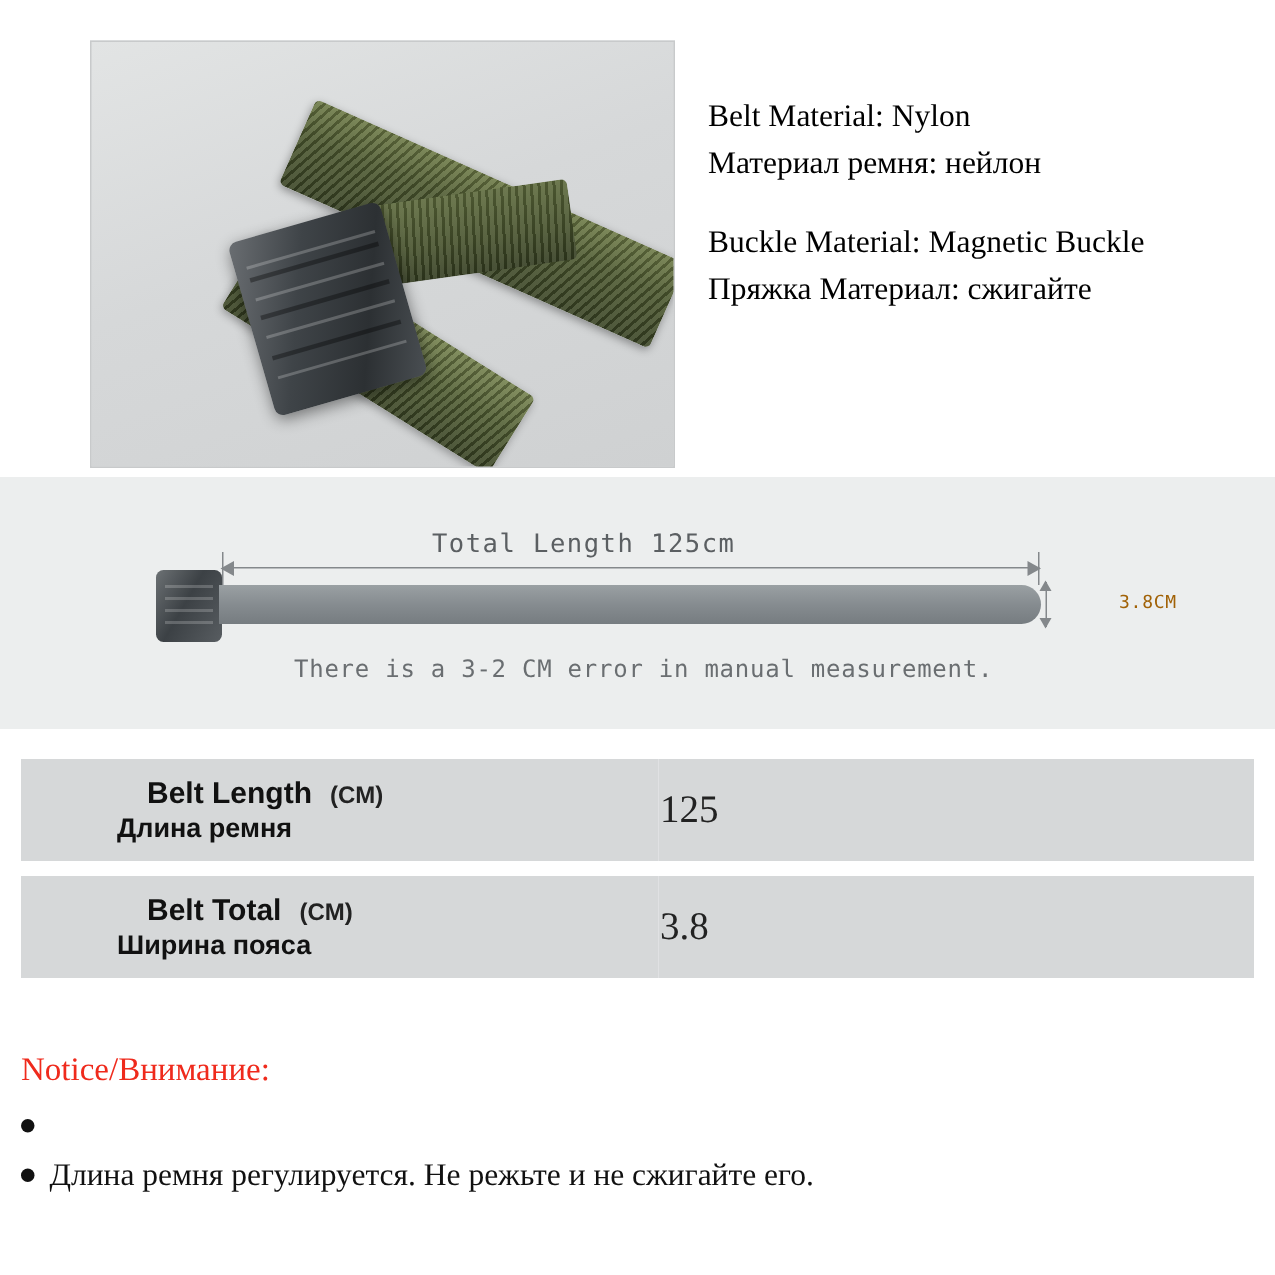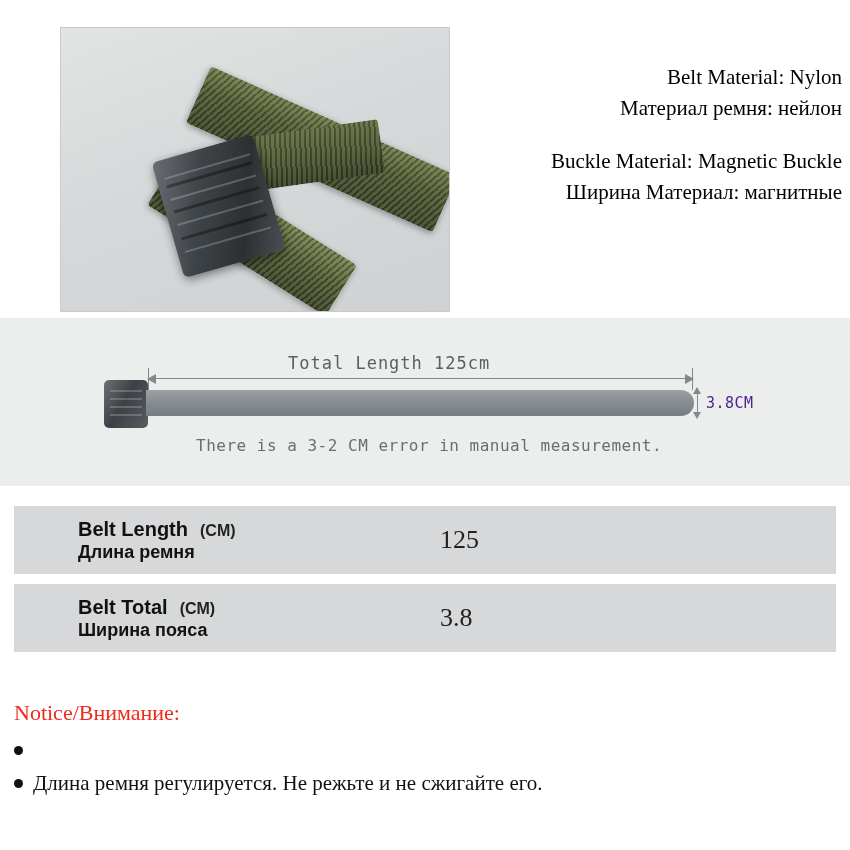--- a/index.html
+++ b/index.html
@@ -106,21 +106,21 @@
     height: 3px;
     background: rgba(0,0,0,0.35);
   }
 
   .spec-lines {
     position: absolute;
     left: 472px;
     top: 62px;
     width: 370px;
   }
-  .spec-block { margin-bottom: 22px; text-align: right; }
+  .spec-block { margin-bottom: 22px; }
   .spec-line {
     font-size: 21px;
     line-height: 31px;
     white-space: nowrap;
   }
 
   
   .measure-section {
     position: absolute;
     left: 0;
@@ -212,25 +212,25 @@
     position: absolute;
     left: -4px;
     width: 0; height: 0;
     border-left: 4px solid transparent;
     border-right: 4px solid transparent;
   }
   .width-marker .wh.up { top: -1px; border-bottom: 7px solid #84888b; }
   .width-marker .wh.down { bottom: -1px; border-top: 7px solid #84888b; }
   .width-label {
     position: absolute;
-    left: 706px;
+    left: 746px;
     top: 76px;
     font-family: "DejaVu Sans Mono", monospace;
-    font-size: 15px;
-    color: #4c1d95;
+    font-size: 12px;
+    color: #a16207;
     letter-spacing: 0.5px;
   }
   .error-note {
     position: absolute;
     left: 196px;
     top: 118px;
     font-family: "DejaVu Sans Mono", monospace;
     font-size: 16px;
     color: #6a6e71;
     letter-spacing: 0.5px;
@@ -259,20 +259,21 @@
     text-align: left;
     font-size: 26px;
     color: #222;
   }
   .label-en {
     font-family: "Liberation Sans", sans-serif;
     font-weight: bold;
     font-size: 20px;
     color: #111;
     display: inline;
+    margin-left: 20px;
   }
   .label-unit {
     font-family: "Liberation Sans", sans-serif;
     font-size: 16px;
     color: #222;
     margin-left: 8px;
     font-weight: bold;
   }
   .label-ru {
     font-family: "Liberation Sans", sans-serif;
@@ -335,21 +336,21 @@
     </div>
   </div>
 
   <div class="spec-lines">
     <div class="spec-block">
       <div class="spec-line">Belt Material: Nylon</div>
       <div class="spec-line">Материал ремня: нейлон</div>
     </div>
     <div class="spec-block">
       <div class="spec-line">Buckle Material: Magnetic Buckle</div>
-      <div class="spec-line">Ширина Материал: магнитные</div>
+      <div class="spec-line">Пряжка Материал: сжигайте</div>
     </div>
   </div>
 </div>
 
 <div class="measure-section">
 
   <div class="measure-title">Total Length 125cm</div>
 
   <div class="arrow-row">
     <div class="arrow-line"></div>

